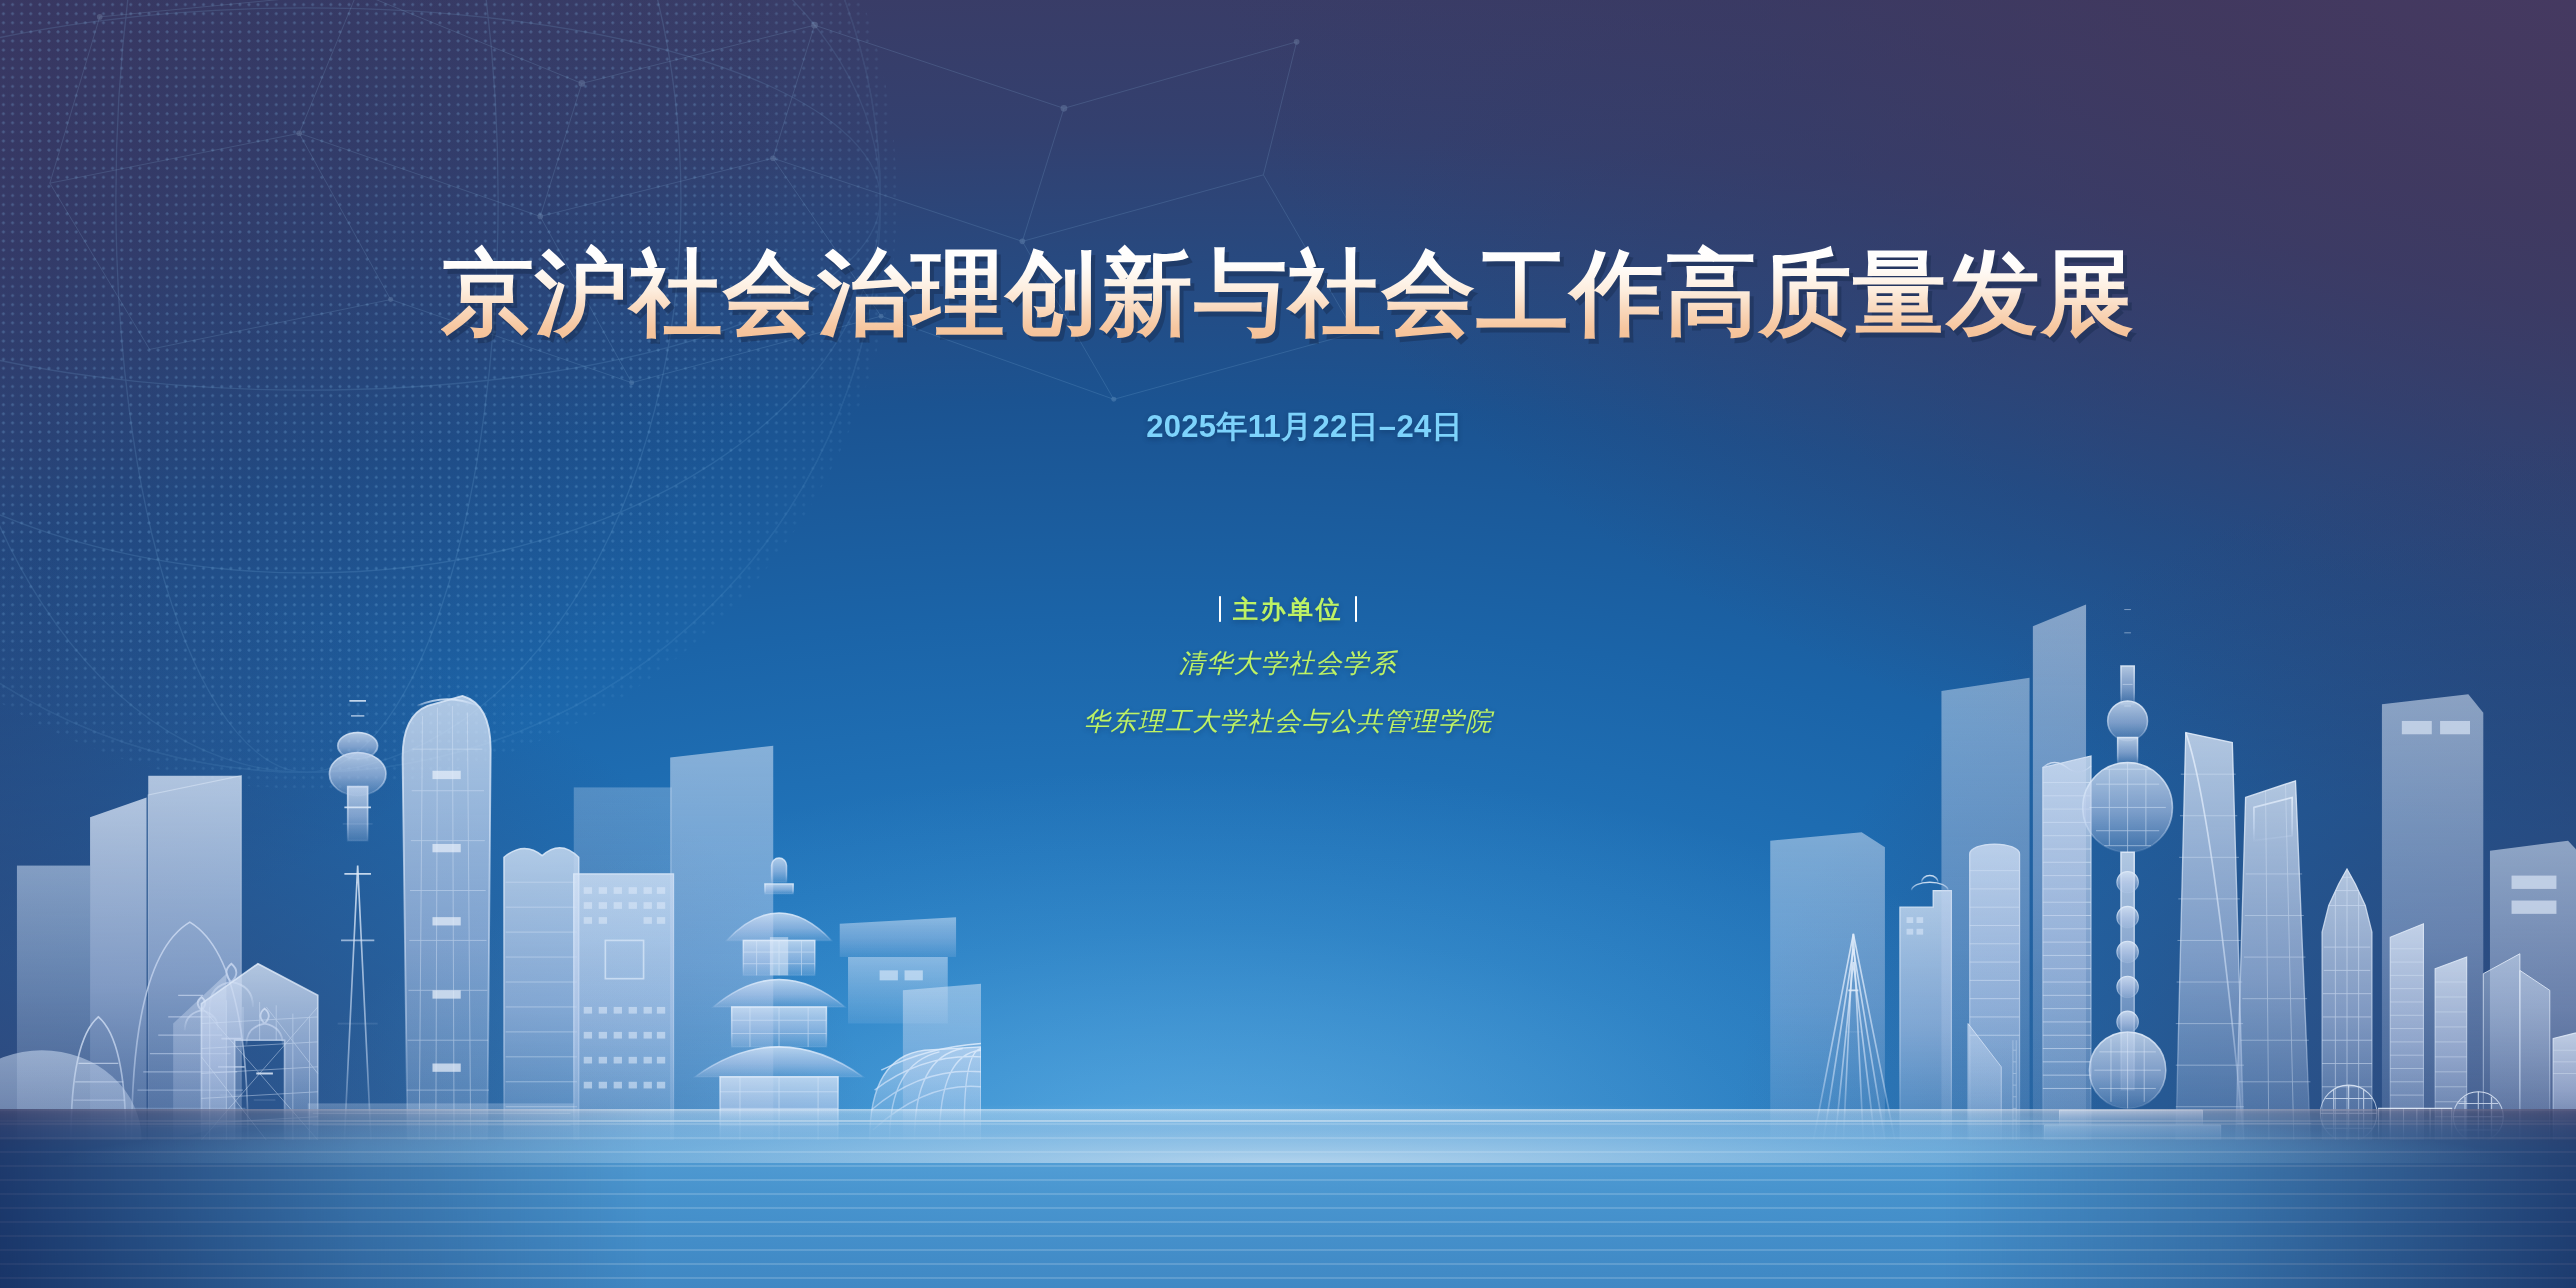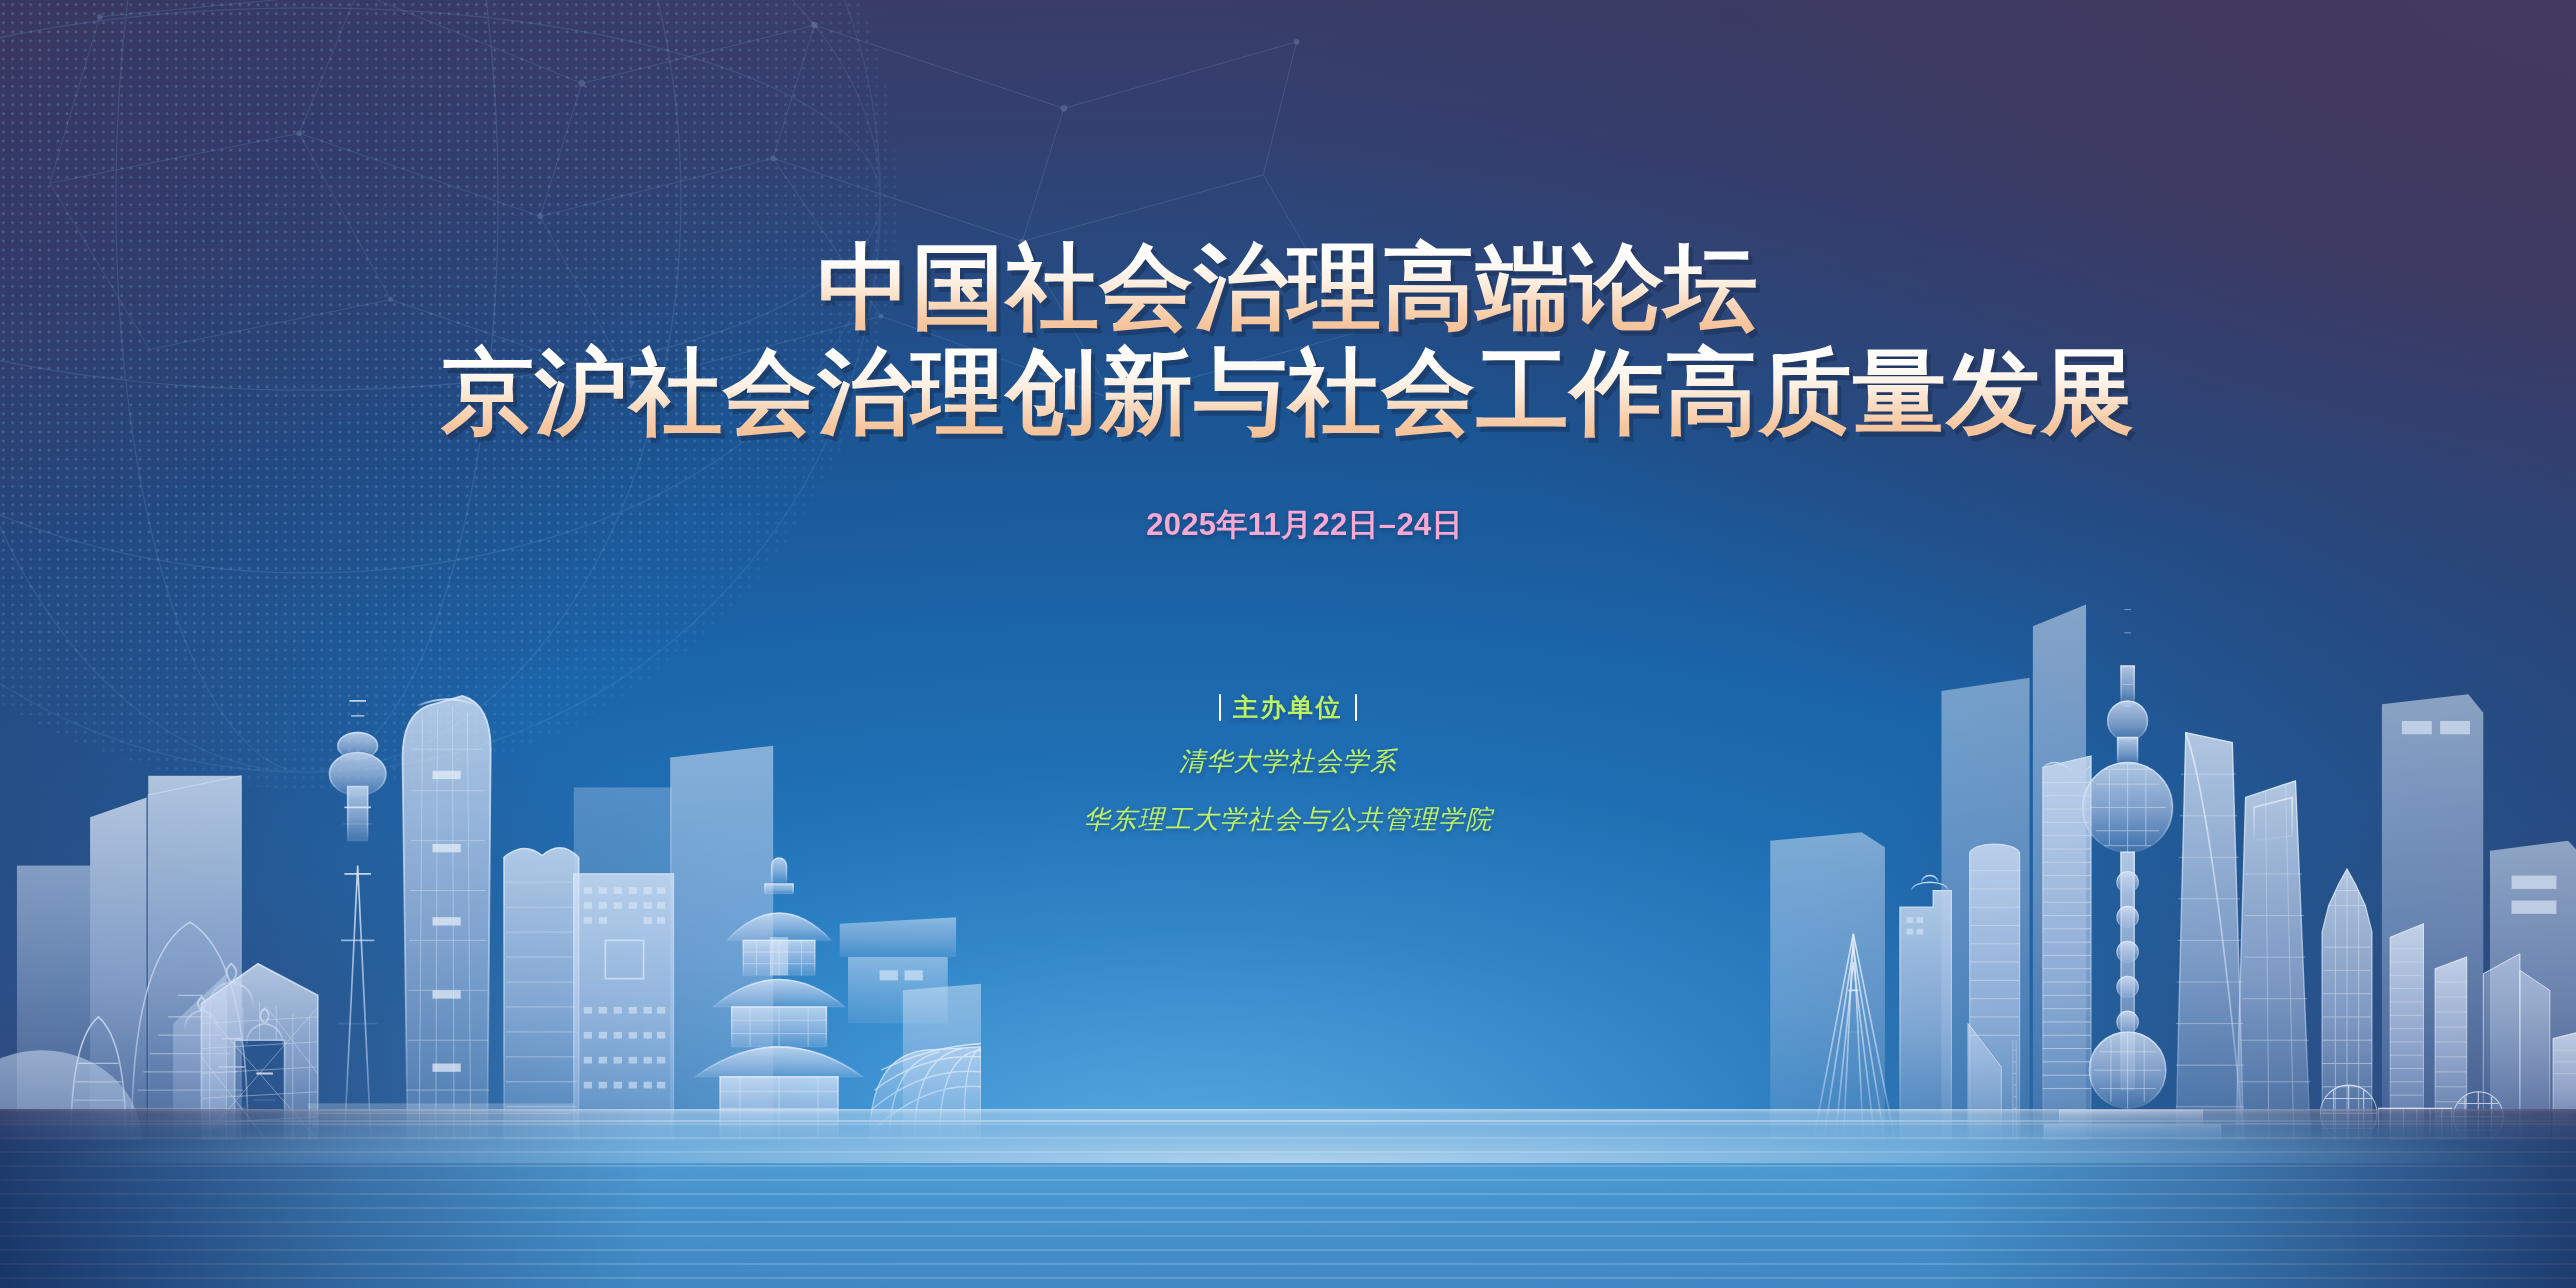--- a/index.html
+++ b/index.html
@@ -142,21 +142,21 @@
     color:transparent;
     -webkit-text-fill-color:transparent;
     filter:drop-shadow(4.2px 5px 0 rgba(22,40,74,.42));
   }
   .title-line-1 { font-size:93px; }
   .title-line-2 { font-size:93px; margin-top:6px; }
 
   .subtitle-row {
     margin-top:63px;
     display:flex; align-items:baseline; gap:52px;
-    color:#f9a8d4;
+    color:#7dd3fc;
     font-size:31px;
     font-weight:bold;
     letter-spacing:.01em;
     white-space:nowrap;
     text-shadow:0 1.7px 5px rgba(12,40,78,.45);
     margin-left:33px;
   }
 
   .organizer-block {
     margin-top:145px;
@@ -600,21 +600,20 @@
   <div class="horizon-line"></div>
   <div class="water"></div>
   <div class="water-stripes"></div>
   <div class="water-tint-l"></div>
   <div class="water-tint-r"></div>
   <div class="water-shine"></div>
 
   <div class="content">
 
     <div class="title-block">
-      <div class="title-line title-line-1">中国社会治理高端论坛</div>
       <div class="title-line title-line-2">京沪社会治理创新与社会工作高质量发展</div>
     </div>
 
     <div class="subtitle-row">
       <span>2025年11月22日–24日</span>
     </div>
 
     <div class="organizer-block">
       <div class="org-heading">
         <span class="org-bar"></span>

